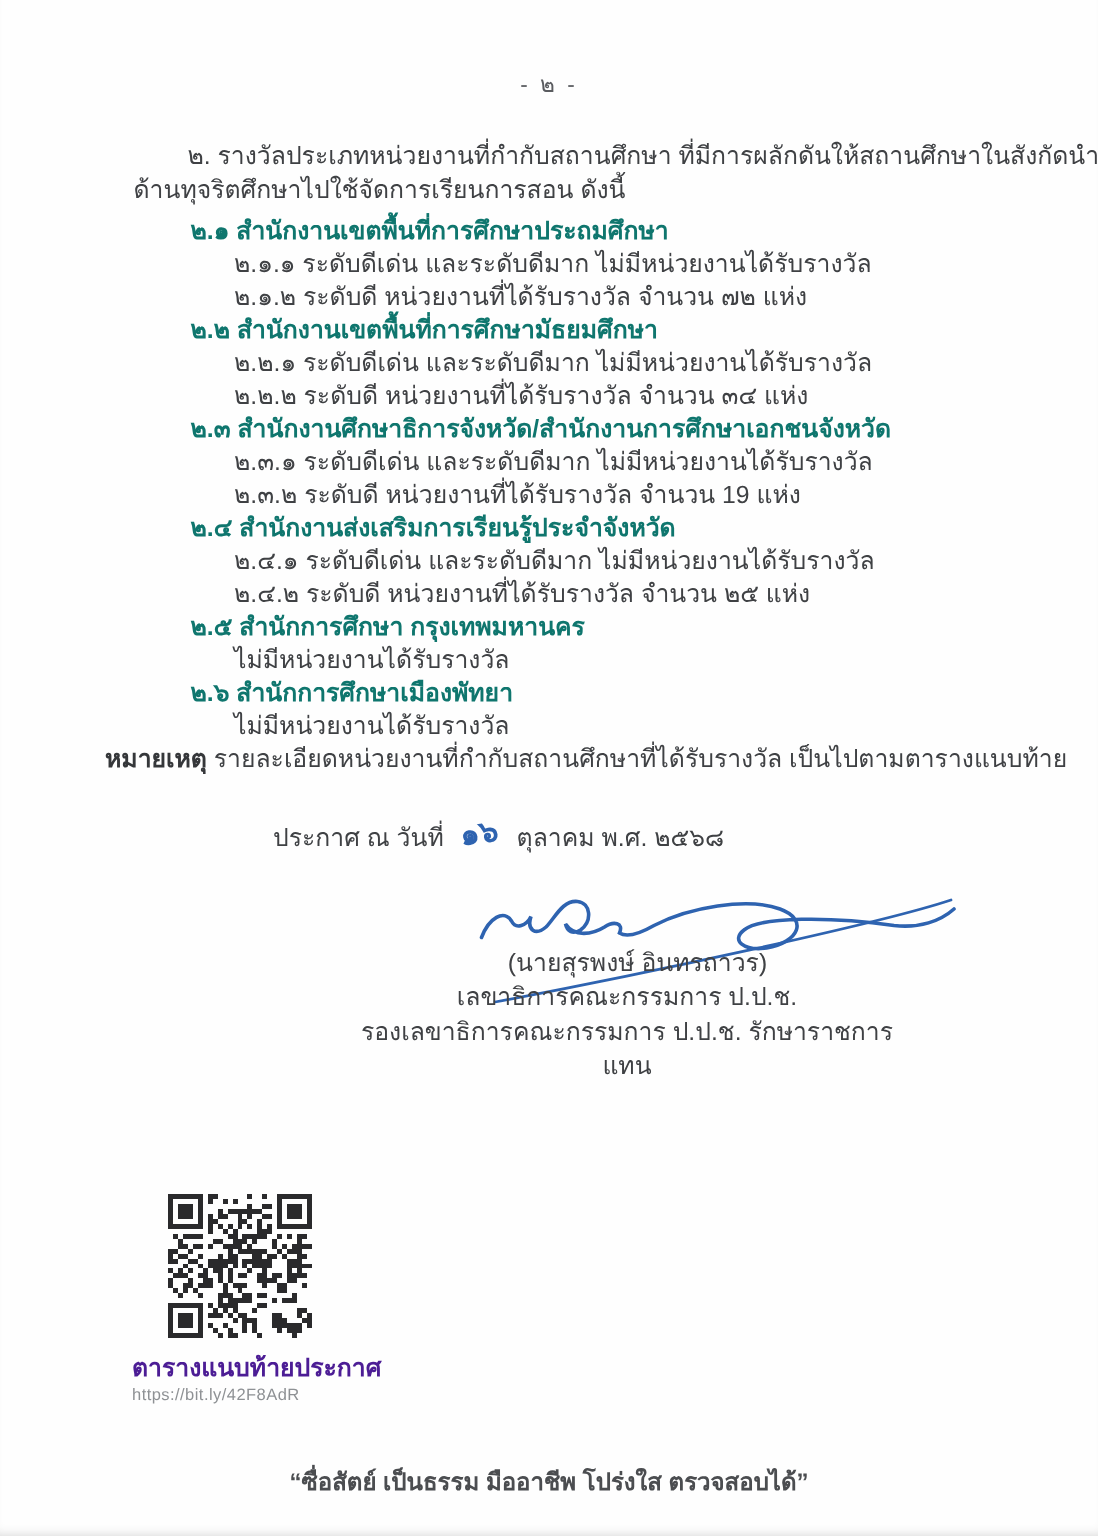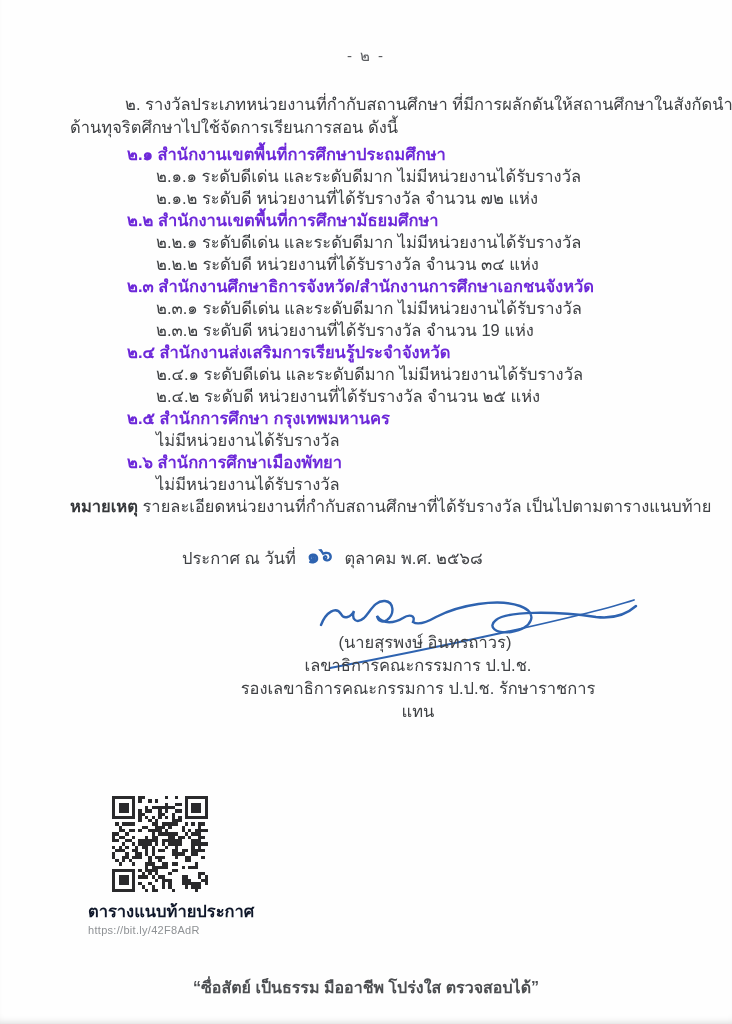--- a/index.html
+++ b/index.html
@@ -10,33 +10,33 @@
     background:#fefefe;
     font-family:"Liberation Sans",sans-serif;
     color:#3f4144;
     overflow:hidden;
     box-shadow:inset 0 -6px 8px -6px rgba(0,0,0,.18);
   }
   .abs{position:absolute;}
   .pagenum{top:44px;left:0;width:100%;text-align:center;font-size:15px;color:#5a5c60;letter-spacing:2px;}
   .intro{top:93px;left:70px;right:46px;font-size:16.5px;line-height:23px;}
   .intro .l1{text-indent:55px;white-space:nowrap;}
-  .intro .l2{white-space:nowrap;}
+  .intro .l2{white-space:nowrap;margin-left:19px;}
   .body-flow{top:143px;left:70px;right:30px;font-size:16.5px;line-height:22px;}
   .body-flow div{white-space:nowrap;}
-  .tab1{margin-left:57px;font-weight:700;color:#6d28d9;}
+  .tab1{margin-left:57px;font-weight:700;color:#0f766e;}
   .tab2{margin-left:86px;}
   .note b{font-weight:700;color:#35373a;}
   .dateline{top:541px;left:182px;font-size:16.5px;white-space:nowrap;}
   .handday{display:inline-block;color:#2e63b0;font-size:20px;font-weight:600;transform:rotate(-8deg) translateY(-2px);margin:0 7px;}
   .sig-svg{left:296px;top:570px;}
   .sign-block{top:631px;left:228px;width:380px;text-align:center;font-size:16.5px;line-height:23px;}
   .sign-block .nm{padding-left:14px;}
   .qr-svg{left:112px;top:796px;}
-  .qr-cap{left:88px;top:898px;font-size:16.5px;font-weight:600;color:#0f172a;}
+  .qr-cap{left:88px;top:898px;font-size:16.5px;font-weight:600;color:#4c1d95;}
   .qr-url{left:88px;top:924px;font-size:11px;color:#8e9194;letter-spacing:.3px;}
   .footer{top:975px;left:0;width:100%;text-align:center;font-size:16px;font-weight:700;color:#4b4d50;}
 </style>
 </head>
 <body>
 
 <div class="page">
 
   <div class="abs pagenum">- ๒ -</div>
 

